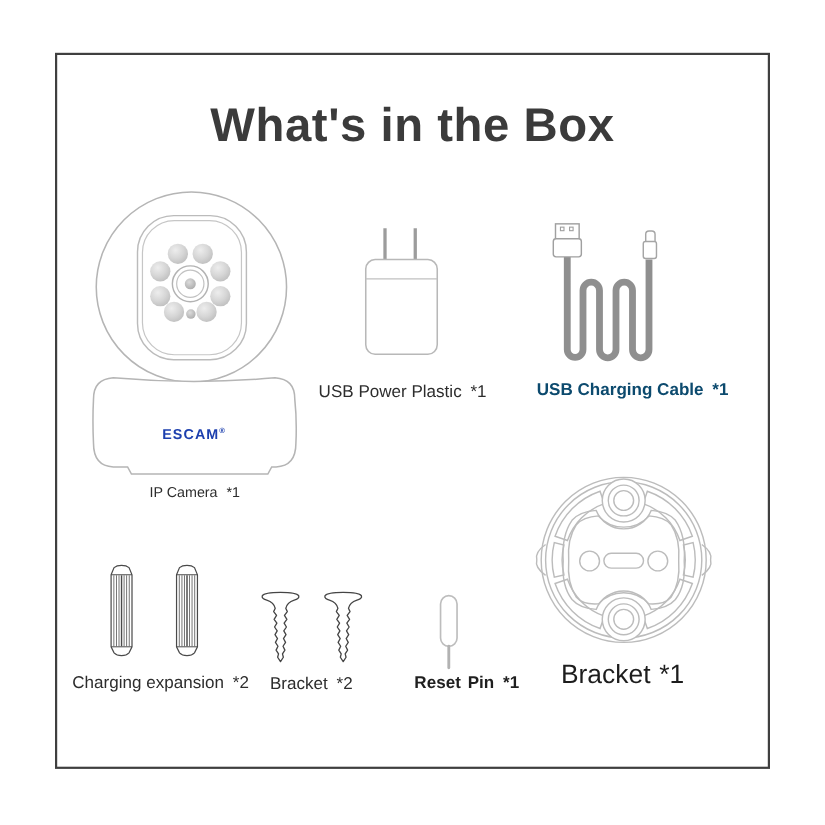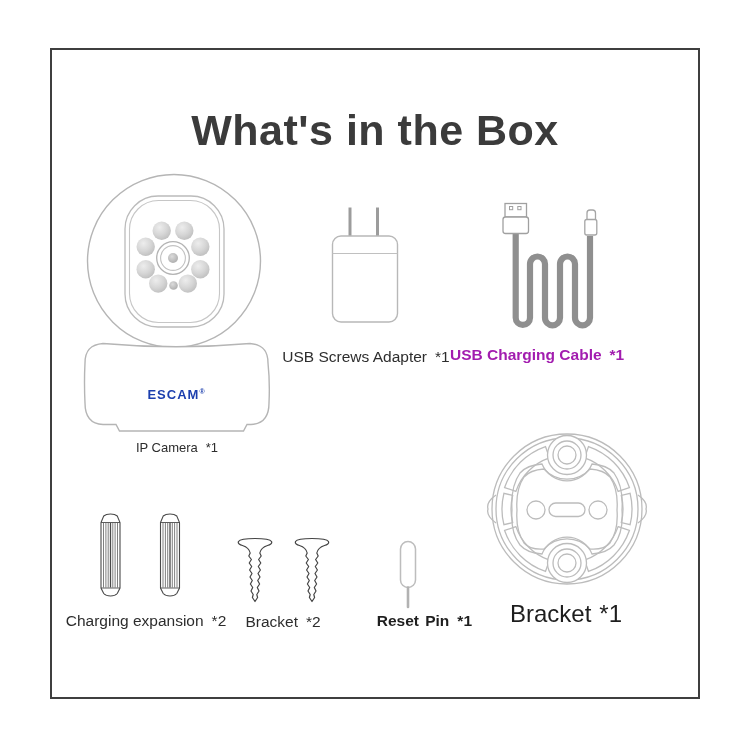--- a/index.html
+++ b/index.html
@@ -1,26 +1,26 @@
 <!DOCTYPE html>
 <html><head>
 <meta charset="utf-8">
 <style>
   html,body{margin:0;padding:0;background:#fff;}
   .canvas{position:relative;width:750px;height:750px;background:#ffffff;overflow:hidden;
           font-family:"Liberation Sans", sans-serif;}
   .frame{position:absolute;left:50px;top:48px;width:646px;height:647px;border:2px solid #3f3f3f;}
-  .page-title{position:absolute;left:0;right:0;top:90px;margin:16px;text-align:center;
+  .page-title{position:absolute;left:0;right:0;top:90px;margin:0;text-align:center;
           font-size:43px;font-weight:700;color:#3b3b3b;letter-spacing:.5px;}
   .art{position:absolute;left:0;top:0;width:750px;height:750px;}
   .item-label{position:absolute;text-align:center;color:#2d2d2d;font-size:15.5px;white-space:nowrap;}
   .item-label .qty{margin-left:8px;}
   .lbl-camera{left:97px;top:440px;width:160px;font-size:13px;}
   .lbl-adapter{left:275px;top:348px;width:182px;}
-  .lbl-cable{left:450px;top:346px;width:170px;font-weight:700;color:#a21caf;}
+  .lbl-cable{left:488px;top:346px;width:170px;font-weight:700;color:#0c4a6e;}
   .lbl-anchor{left:61px;top:612px;width:170px;}
   .lbl-screws{left:223px;top:613px;width:120px;}
   .lbl-reset{left:352px;top:612px;width:120px;font-weight:700;color:#1f1f1f;word-spacing:2px;text-align:right;}
   .lbl-bracket{left:486px;top:600px;width:160px;font-size:24px;color:#1d1d1d;}
   .brand-logo{position:absolute;left:140px;top:387px;width:72px;text-align:center;
           font-size:13px;font-weight:700;color:#1c3fae;letter-spacing:1px;}
   .brand-logo .mark{font-size:7px;vertical-align:super;letter-spacing:0;}
 </style>
 </head>
 <body>
@@ -193,21 +193,21 @@
       <rect x="549" y="503" width="36" height="13.5" rx="6.7"></rect>
     </g>
   </svg>
 
   <div class="brand-logo"><span>ESCAM</span><span class="mark">®</span></div>
 
   <div class="item-label lbl-camera">
     <span>IP Camera</span><span class="qty">*1</span>
   </div>
   <div class="item-label lbl-adapter">
-    <span>USB Screws Adapter</span><span class="qty">*1</span>
+    <span>USB Power Plastic</span><span class="qty">*1</span>
   </div>
   <div class="item-label lbl-cable">
     <span>USB Charging Cable</span><span class="qty">*1</span>
   </div>
   <div class="item-label lbl-anchor">
     <span>Charging expansion</span><span class="qty">*2</span>
   </div>
   <div class="item-label lbl-screws">
     <span>Bracket</span><span class="qty">*2</span>
   </div>

